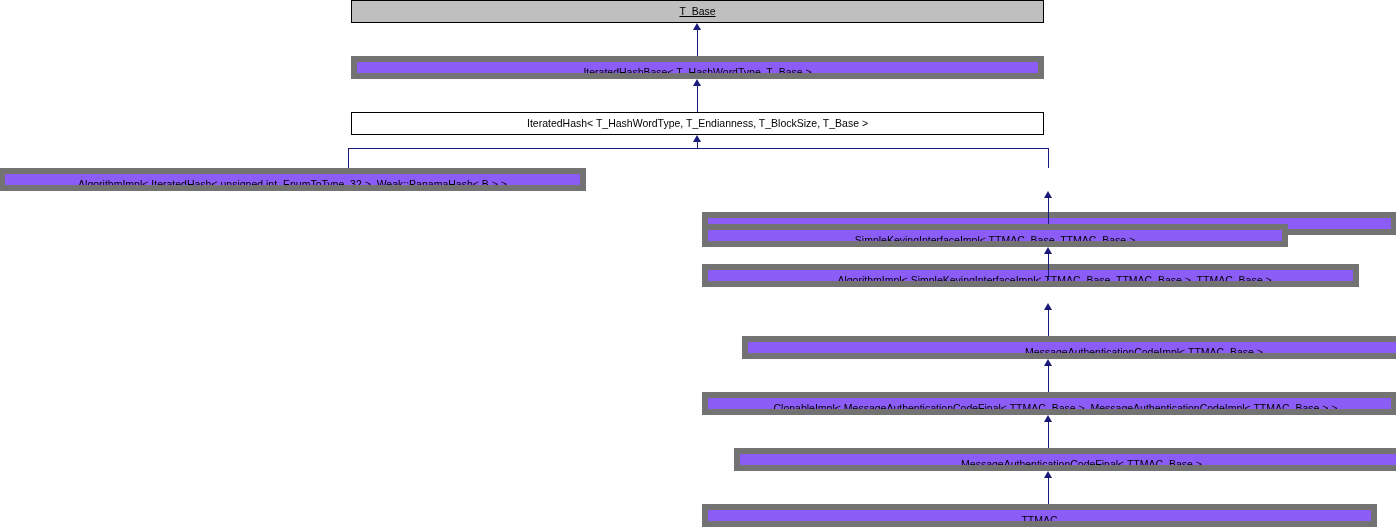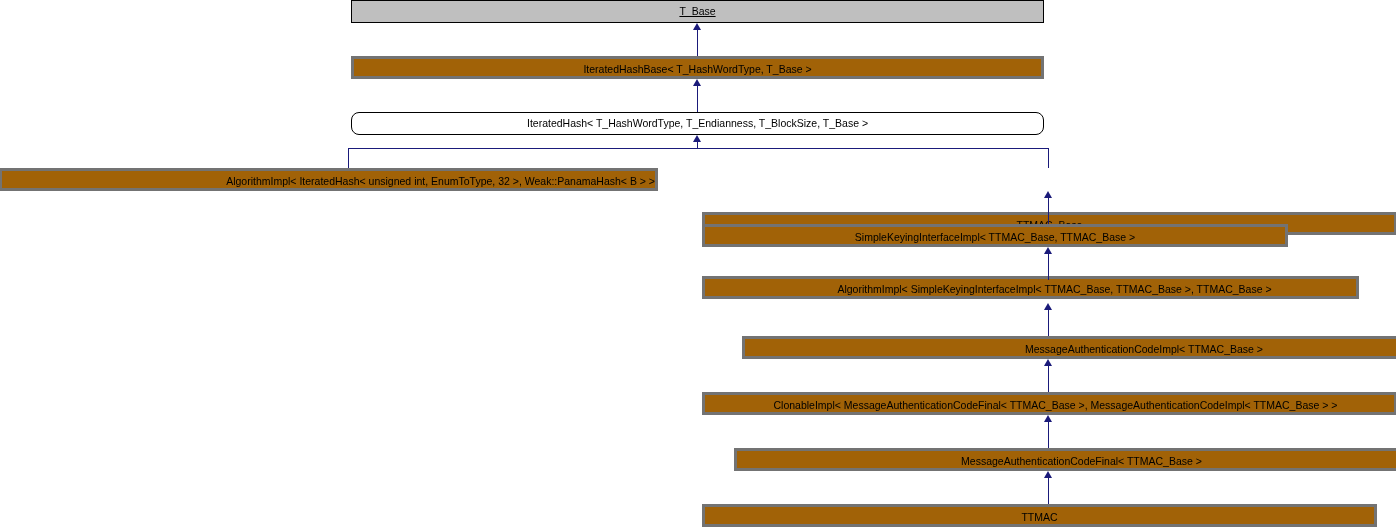--- a/index.html
+++ b/index.html
@@ -32,22 +32,22 @@
   .node.base {
     background: #bfbfbf;
     border: 1px solid #000000;
     text-decoration: underline;
   }
   .node.plain {
     background: #ffffff;
     border: 1px solid #000000;
   }
   .node.yellow {
-    background: #a16207;
-    border: 3px solid #737373;
+    background: #8b5cf6;
+    border: 6px solid #737373;
   }
   
   .vline {
     position: absolute;
     width: 1px;
     background: #1a1a7a;
   }
   .hline {
     position: absolute;
     height: 1px;
@@ -64,29 +64,29 @@
 </style>
 </head>
 <body>
 
 <div id="diagram">
 
   <div class="node base" style="left:351px; top:0px; width:693px;">T_Base</div>
 
   <div class="node yellow" style="left:351px; top:56px; width:693px;">IteratedHashBase&lt; T_HashWordType, T_Base &gt;</div>
 
-  <div class="node plain" style="left:351px; top:112px; width:693px;border-radius:8px;">IteratedHash&lt; T_HashWordType, T_Endianness, T_BlockSize, T_Base &gt;</div>
+  <div class="node plain" style="left:351px; top:112px; width:693px;">IteratedHash&lt; T_HashWordType, T_Endianness, T_BlockSize, T_Base &gt;</div>
 
-  <div class="node yellow" style="left:-1px; top:168px; width:659px;text-align:right;">AlgorithmImpl&lt; IteratedHash&lt; unsigned int, EnumToType, 32 &gt;, Weak::PanamaHash&lt; B &gt; &gt;</div>
+  <div class="node yellow" style="left:-1px; top:168px; width:587px;">AlgorithmImpl&lt; IteratedHash&lt; unsigned int, EnumToType, 32 &gt;, Weak::PanamaHash&lt; B &gt; &gt;</div>
 
   <div class="node yellow" style="left:702px; top:168px; width:695px;margin-top:44px;">TTMAC_Base</div>
 
   <div class="node yellow" style="left:702px; top:224px; width:586px;">SimpleKeyingInterfaceImpl&lt; TTMAC_Base, TTMAC_Base &gt;</div>
 
-  <div class="node yellow" style="left:702px; top:276px; width:657px;padding-left:48px;">AlgorithmImpl&lt; SimpleKeyingInterfaceImpl&lt; TTMAC_Base, TTMAC_Base &gt;, TTMAC_Base &gt;</div>
+  <div class="node yellow" style="left:702px; top:264px; width:657px;padding-left:48px;">AlgorithmImpl&lt; SimpleKeyingInterfaceImpl&lt; TTMAC_Base, TTMAC_Base &gt;, TTMAC_Base &gt;</div>
 
   <div class="node yellow" style="left:702px; top:336px; width:804px;margin-left:40px;">MessageAuthenticationCodeImpl&lt; TTMAC_Base &gt;</div>
 
   <div class="node yellow" style="left:702px; top:392px; width:695px;padding-left:12px;">ClonableImpl&lt; MessageAuthenticationCodeFinal&lt; TTMAC_Base &gt;, MessageAuthenticationCodeImpl&lt; TTMAC_Base &gt; &gt;</div>
 
   <div class="node yellow" style="left:734px; top:448px; width:695px;">MessageAuthenticationCodeFinal&lt; TTMAC_Base &gt;</div>
 
   <div class="node yellow" style="left:702px; top:504px; width:675px;">TTMAC</div>
 
   <div class="vline" style="left:697px; top:30px; height:26px;"></div>

